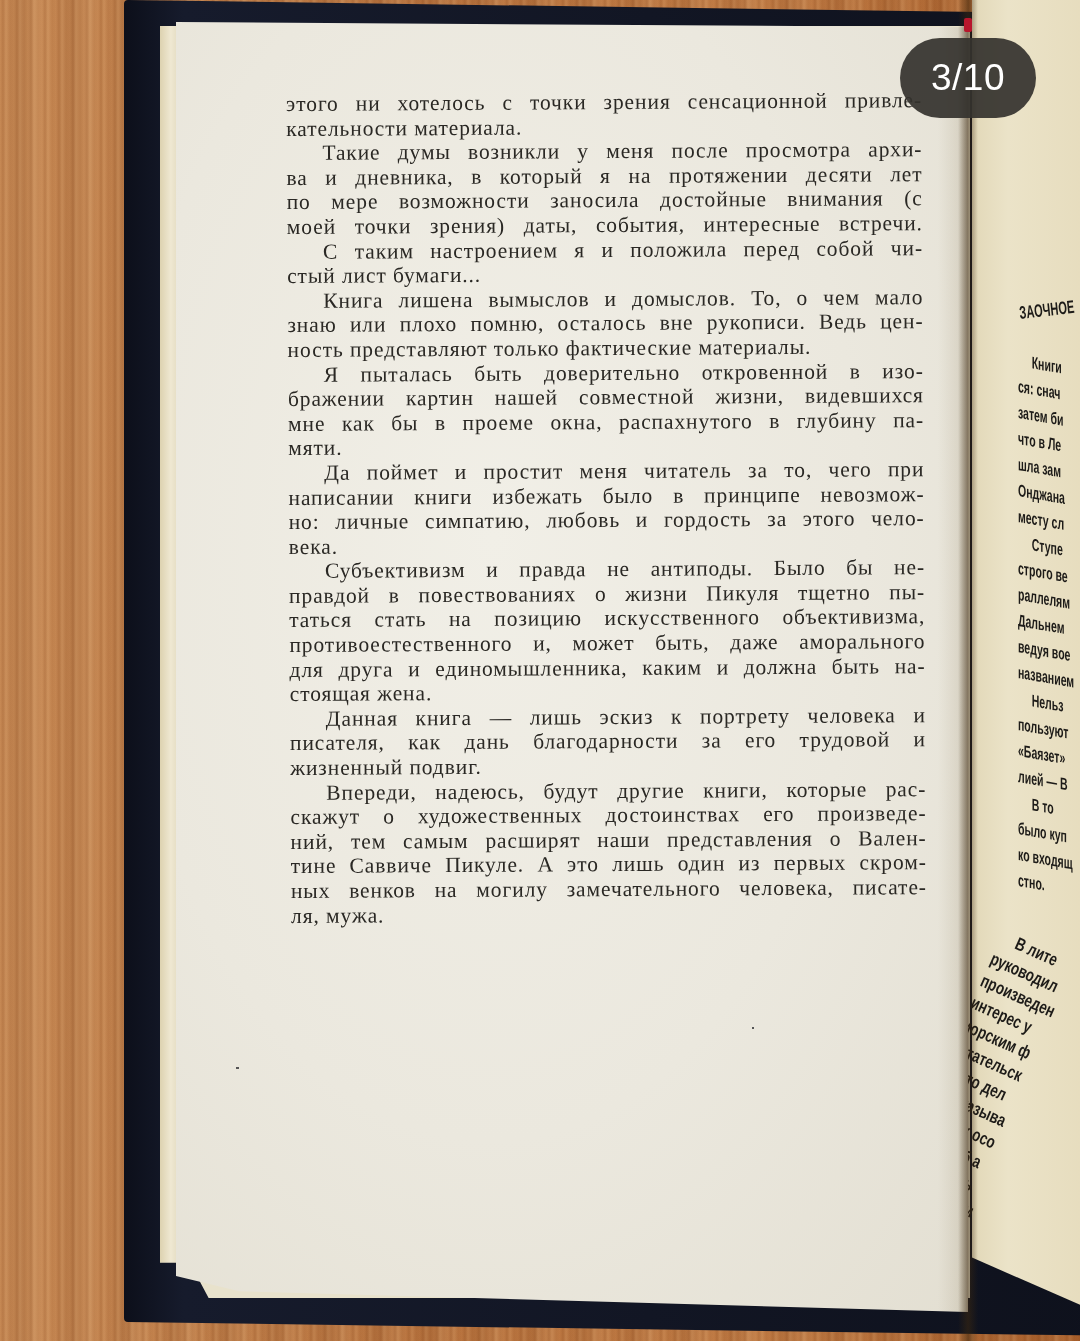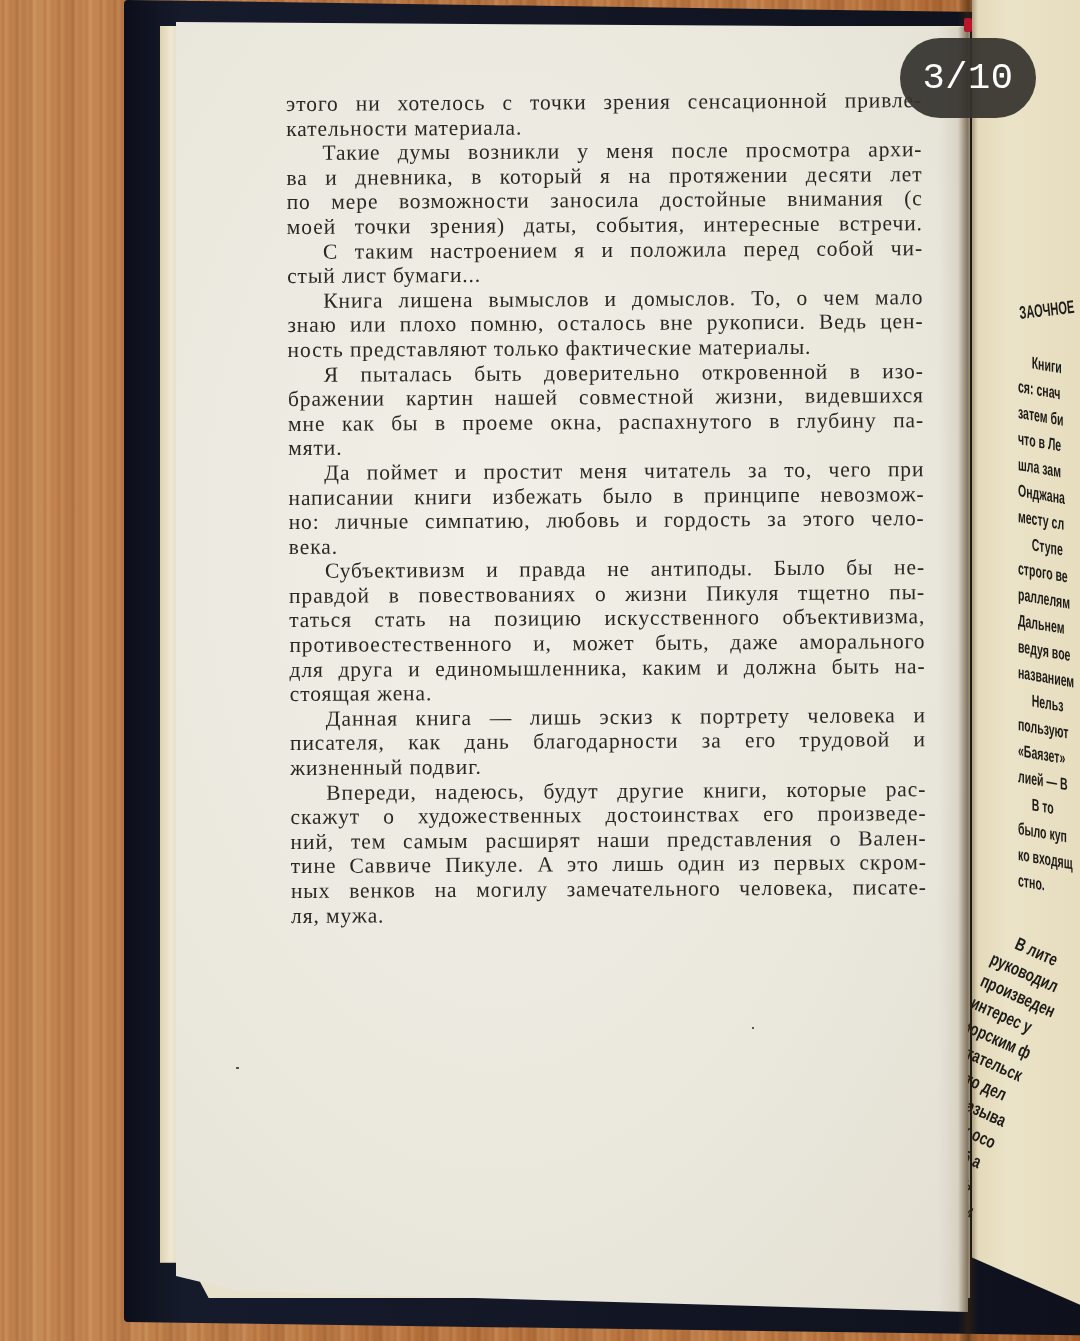--- a/index.html
+++ b/index.html
@@ -178,21 +178,21 @@
   
   .badge {
     position: absolute;
     left: 900px;
     top: 38px;
     width: 136px;
     height: 80px;
     border-radius: 40px;
     background: rgba(52,50,46,0.92);
     color: #ffffff;
-    font-family: Liberation Mono, monospace;
+    font-family: Liberation Sans, sans-serif;
     font-size: 37px;
     display: flex;
     align-items: center;
     justify-content: center;
     letter-spacing: 0.5px;
   }
   .speck {
     position: absolute;
     width: 3px; height: 2px;
     background: #555;

